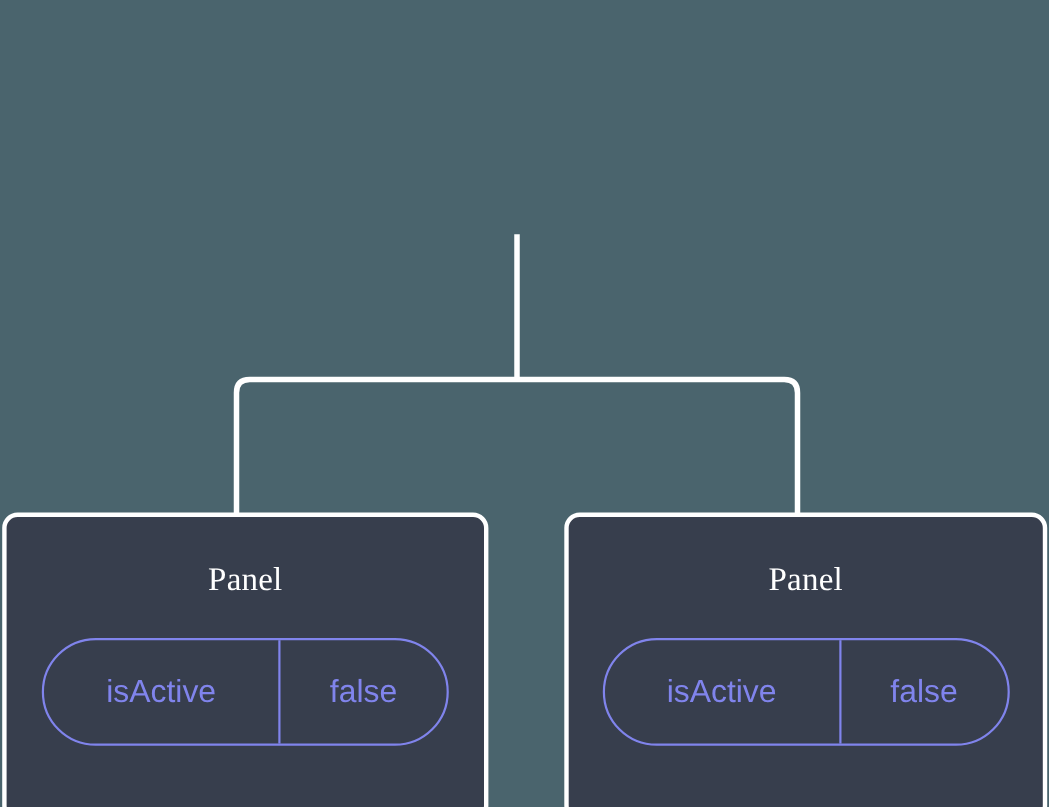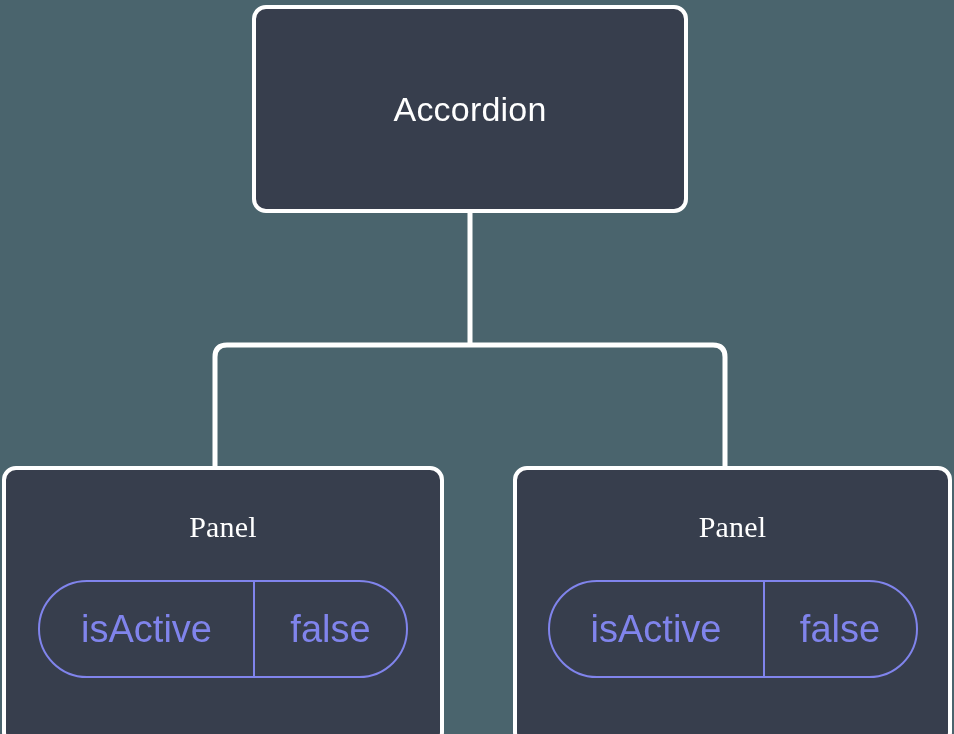--- a/index.html
+++ b/index.html
@@ -95,21 +95,21 @@
   }
 
   #node-panel-0 .state-pill { width: 370px; }
   #node-panel-1 .state-pill { width: 370px; }
 
   .pill-key,
   .pill-value {
     display: flex;
     align-items: center;
     justify-content: center;
-    font-size: 38px;
+    font-size: 29px;
     line-height: 1;
     color: #8084ec;
     white-space: nowrap;
   }
 
   .pill-key {
     flex: 0 0 213px;
   }
 
   .pill-divider {
@@ -127,23 +127,20 @@
 
 <div id="stage">
 
   <svg id="connectors" viewBox="0 0 954 734" width="954" height="734" aria-hidden="true">
 
     <path d="M 470 213 L 470 345" fill="none" stroke="#ffffff" stroke-width="5" stroke-linecap="butt"></path>
 
     <path d="M 215 468 L 215 357 Q 215 345 227 345 L 713 345 Q 725 345 725 357 L 725 468" fill="none" stroke="#ffffff" stroke-width="5" stroke-linecap="butt" stroke-linejoin="round"></path>
   </svg>
 
-  <div class="node" id="node-accordion">
-    <div class="node-title">Accordion</div>
-  </div>
 
   <div class="node panel-node" id="node-panel-0">
     <div class="node-title">Panel</div>
     <div class="state-pill">
       <div class="pill-key">isActive</div>
       <div class="pill-divider"></div>
       <div class="pill-value">false</div>
     </div>
   </div>
 

